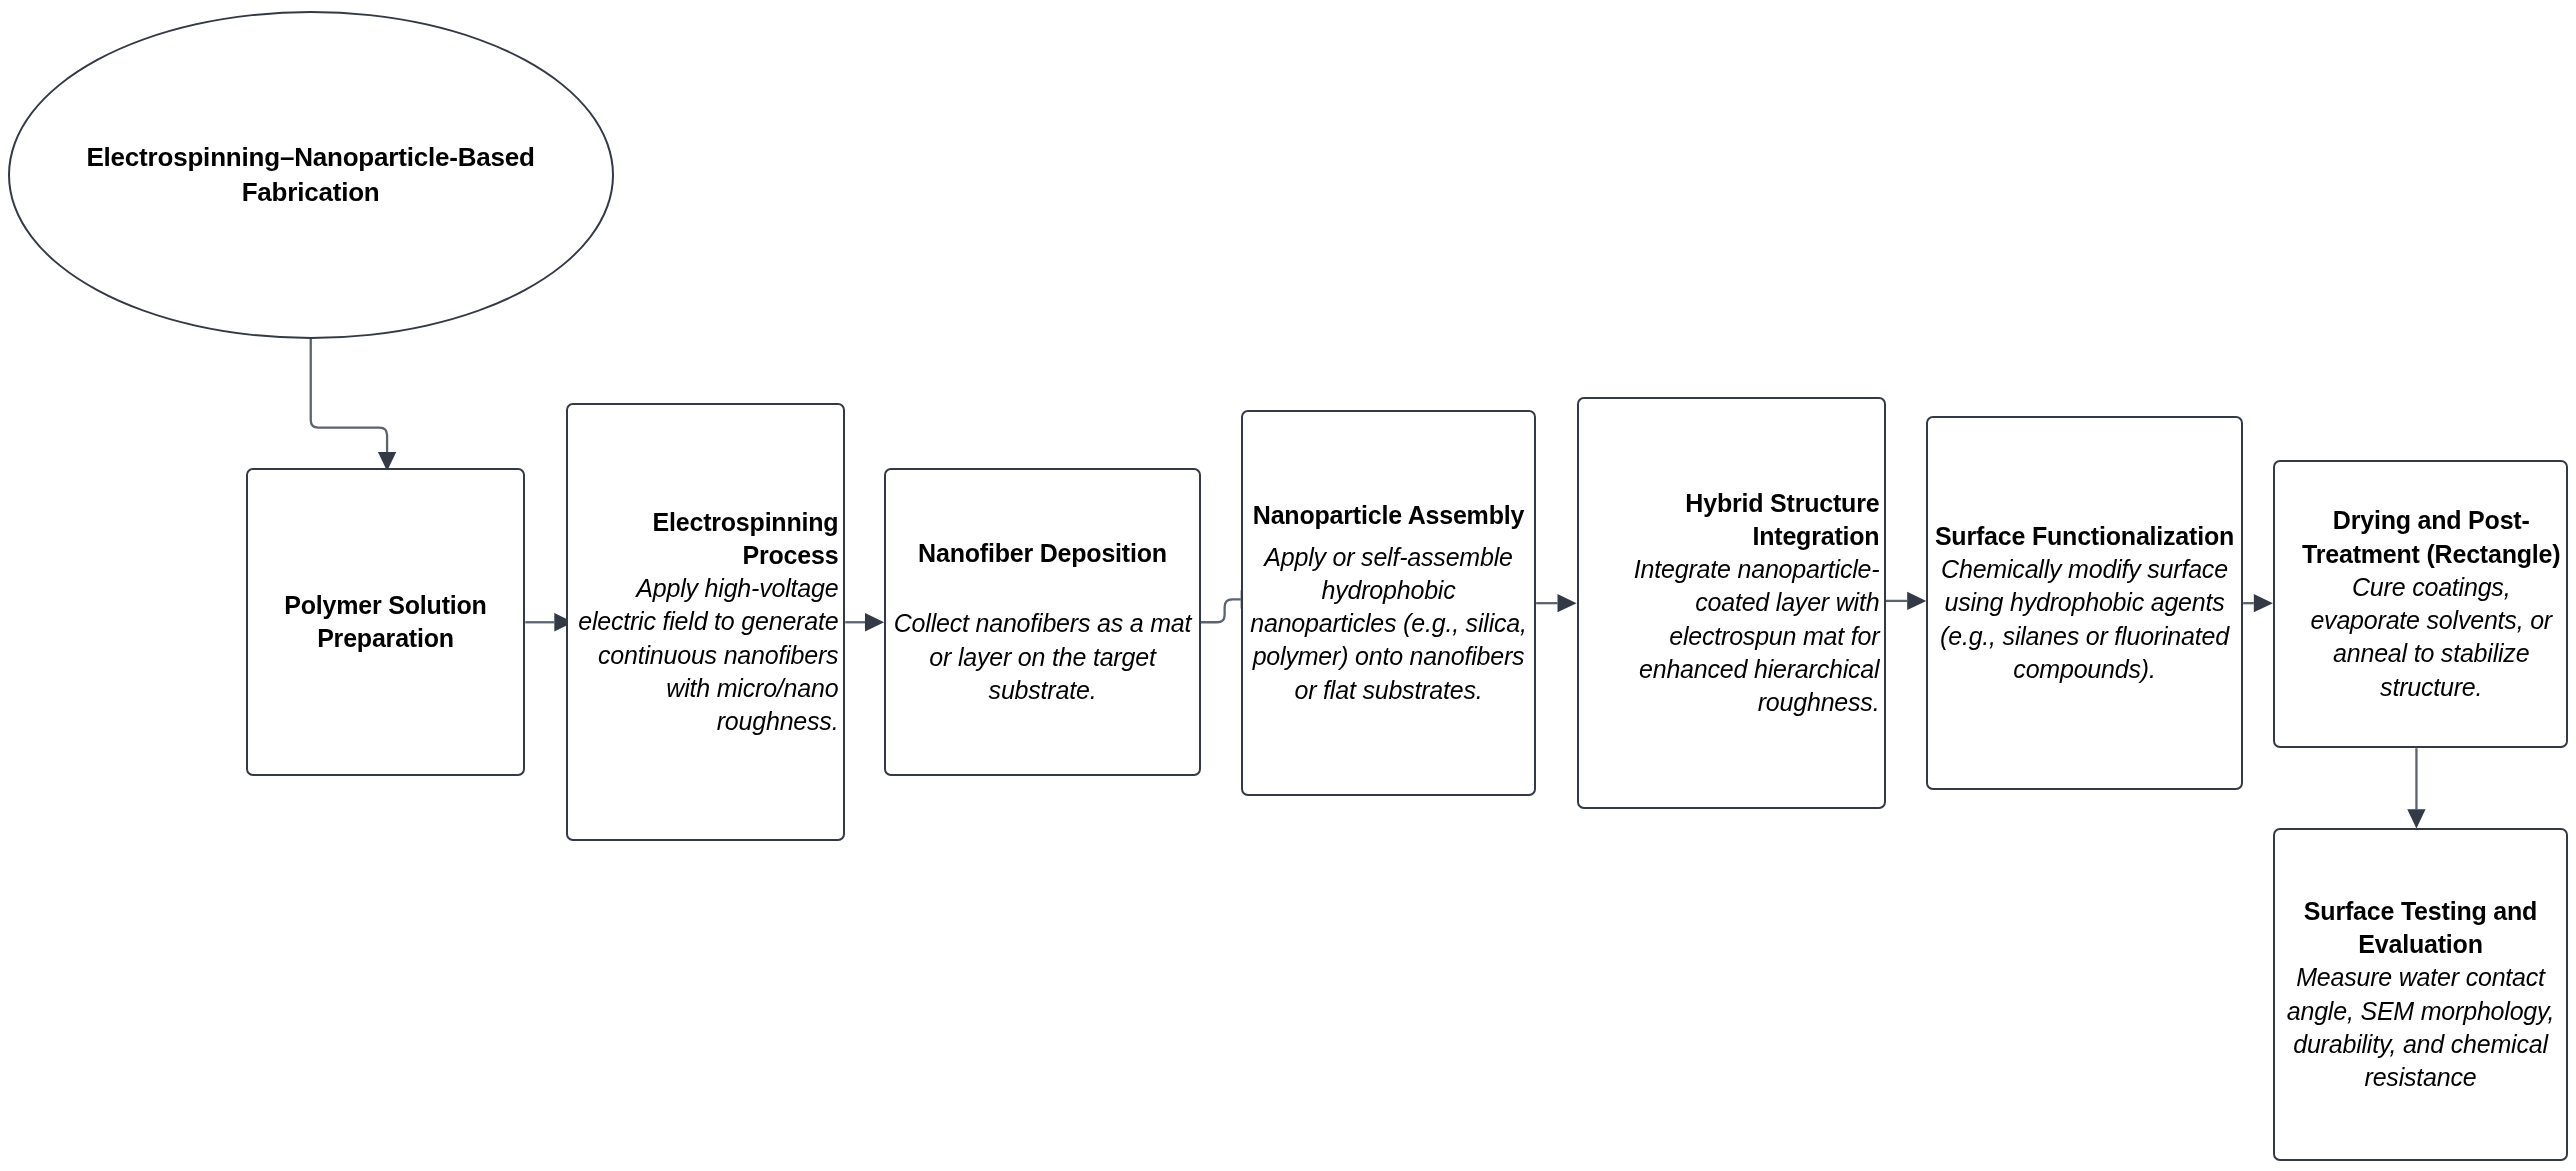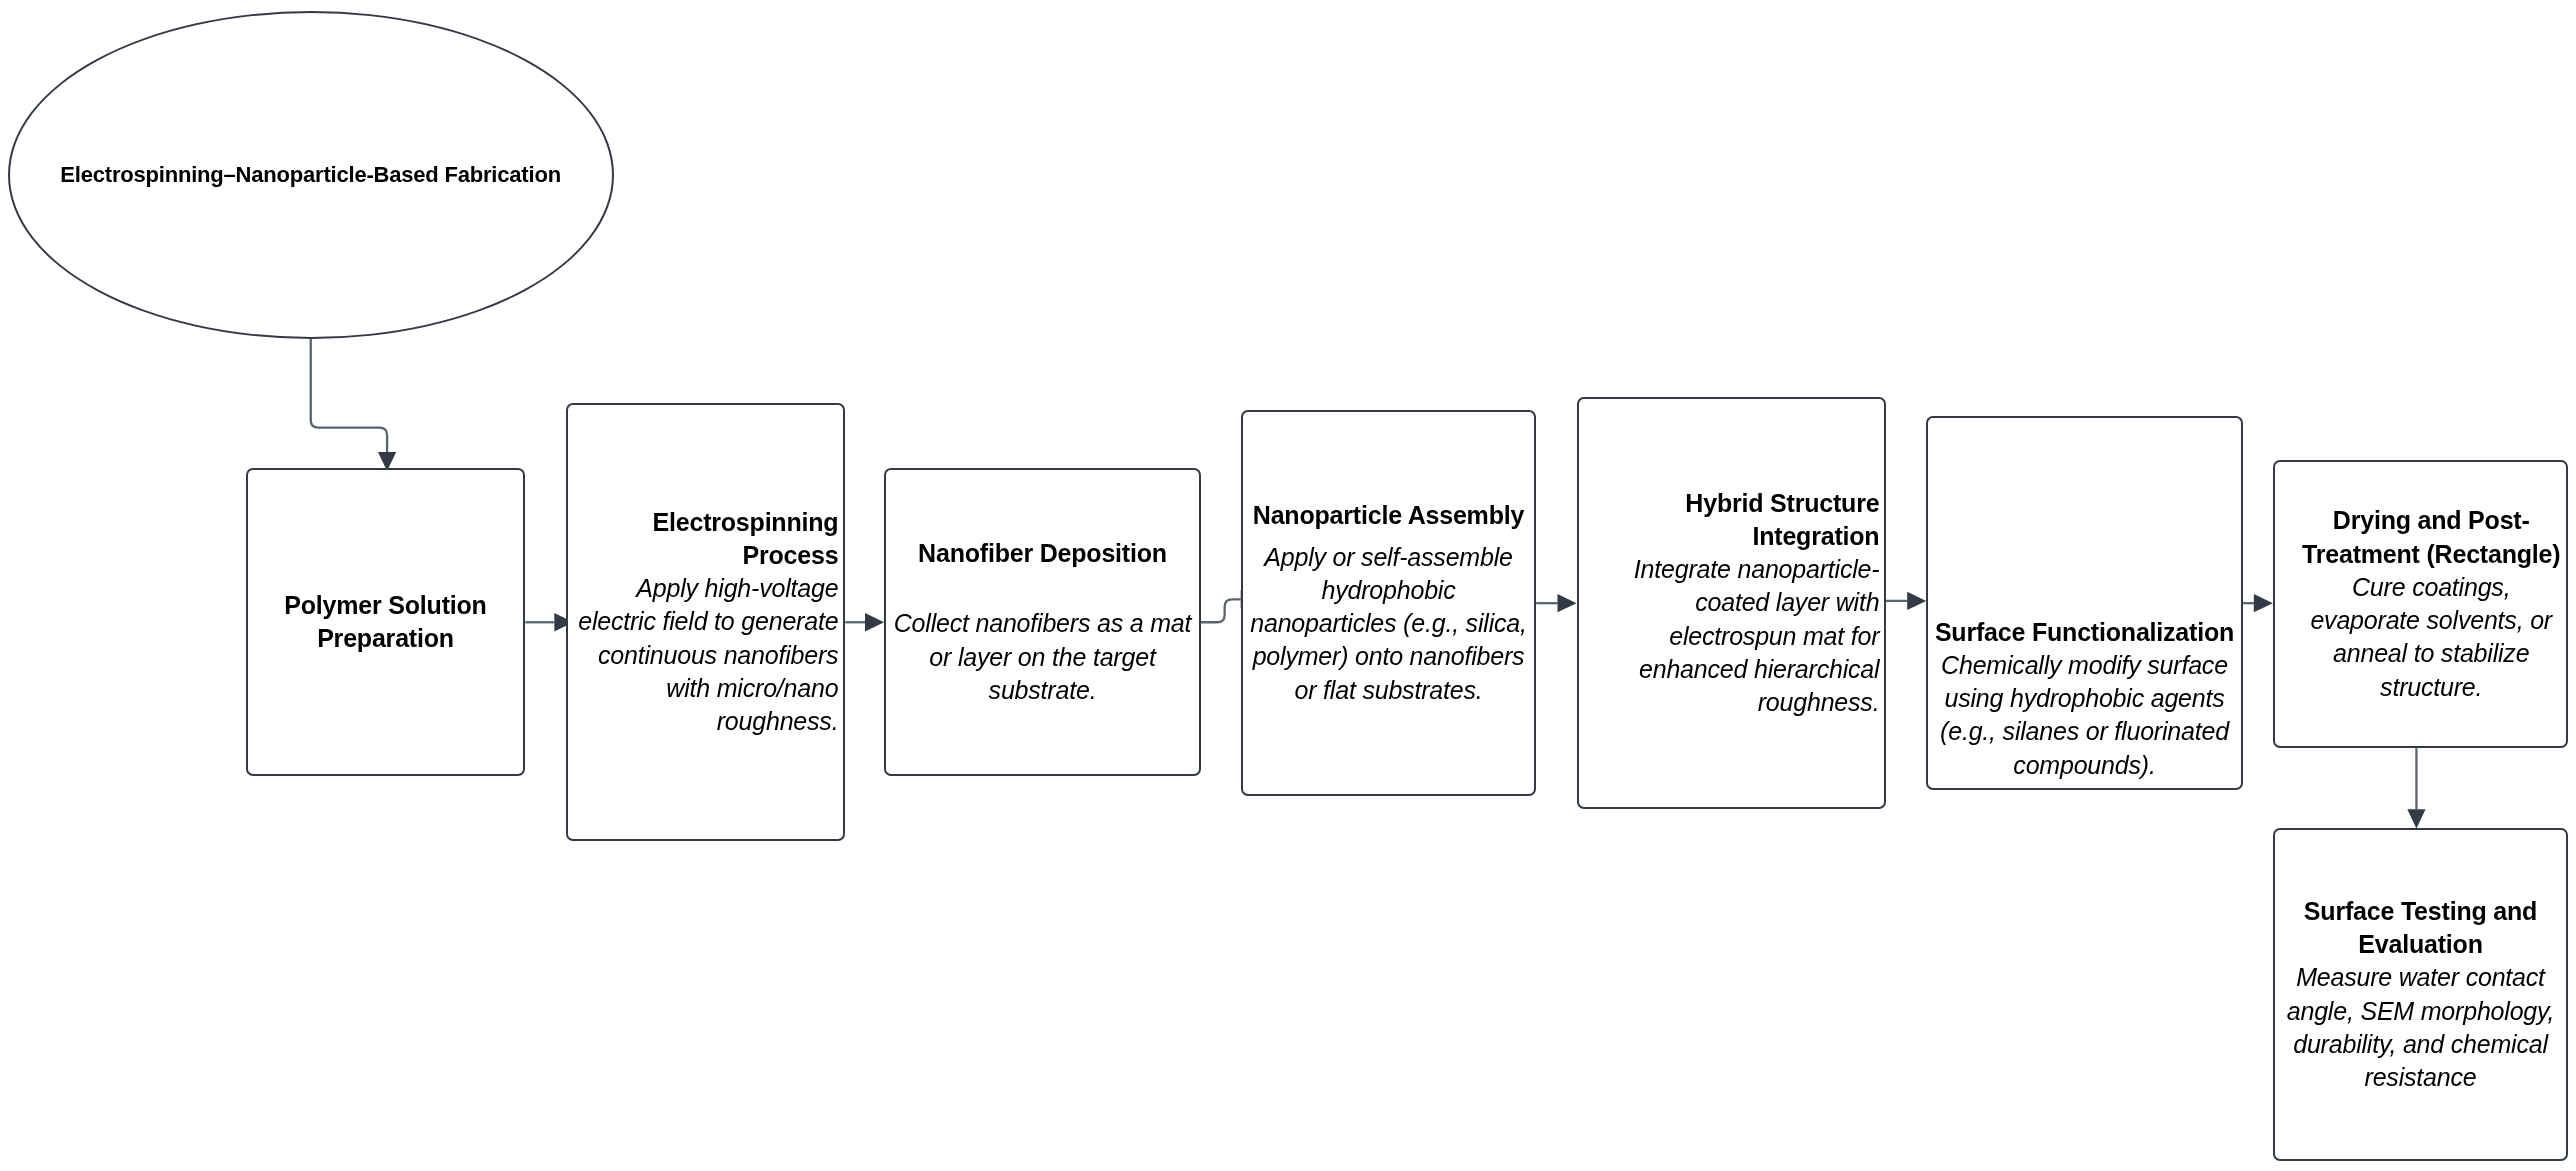--- a/index.html
+++ b/index.html
@@ -26,21 +26,21 @@
     border: 2.3px solid #333a45;
     border-radius: 50%;
     background: #ffffff;
     display: flex;
     align-items: center;
     justify-content: center;
     text-align: center;
   }
   .start-ellipse .ellipse-label {
     font-weight: bold;
-    font-size: 22px;
+    font-size: 26px;
     line-height: 1.32;
     color: #000000;
     padding: 0 20px;
     letter-spacing: -0.2px;
   }
   
   .node {
     position: absolute;
     box-sizing: border-box;
     border: 2.3px solid #333a45;
@@ -155,21 +155,21 @@
   <div class="node" style="left:1241px; top:410px; width:295px; height:386px;gap:8px;">
     <div class="node-title">Nanoparticle Assembly</div>
     <div class="node-desc">Apply or self-assemble hydrophobic nanoparticles (e.g., silica, polymer) onto nanofibers or flat substrates.</div>
   </div>
 
   <div class="node" style="left:1577px; top:397px; width:309px; height:412px;text-align:right;">
     <div class="node-title">Hybrid Structure Integration</div>
     <div class="node-desc">Integrate nanoparticle-coated layer with electrospun mat for enhanced hierarchical roughness.</div>
   </div>
 
-  <div class="node" style="left:1926px; top:416px; width:317px; height:374px;justify-content:flex-end;">
+  <div class="node" style="left:1926px; top:416px; width:317px; height:374px;">
     <div class="node-title">Surface Functionalization</div>
     <div class="node-desc">Chemically modify surface using hydrophobic agents (e.g., silanes or fluorinated compounds).</div>
   </div>
 
   <div class="node" style="left:2273px; top:460px; width:295px; height:288px;padding-left:26px;">
     <div class="node-title">Drying and Post-Treatment (Rectangle)</div>
     <div class="node-desc">Cure coatings, evaporate solvents, or anneal to stabilize structure.</div>
   </div>
 
   <div class="node" style="left:2273px; top:828px; width:295px; height:333px;">

